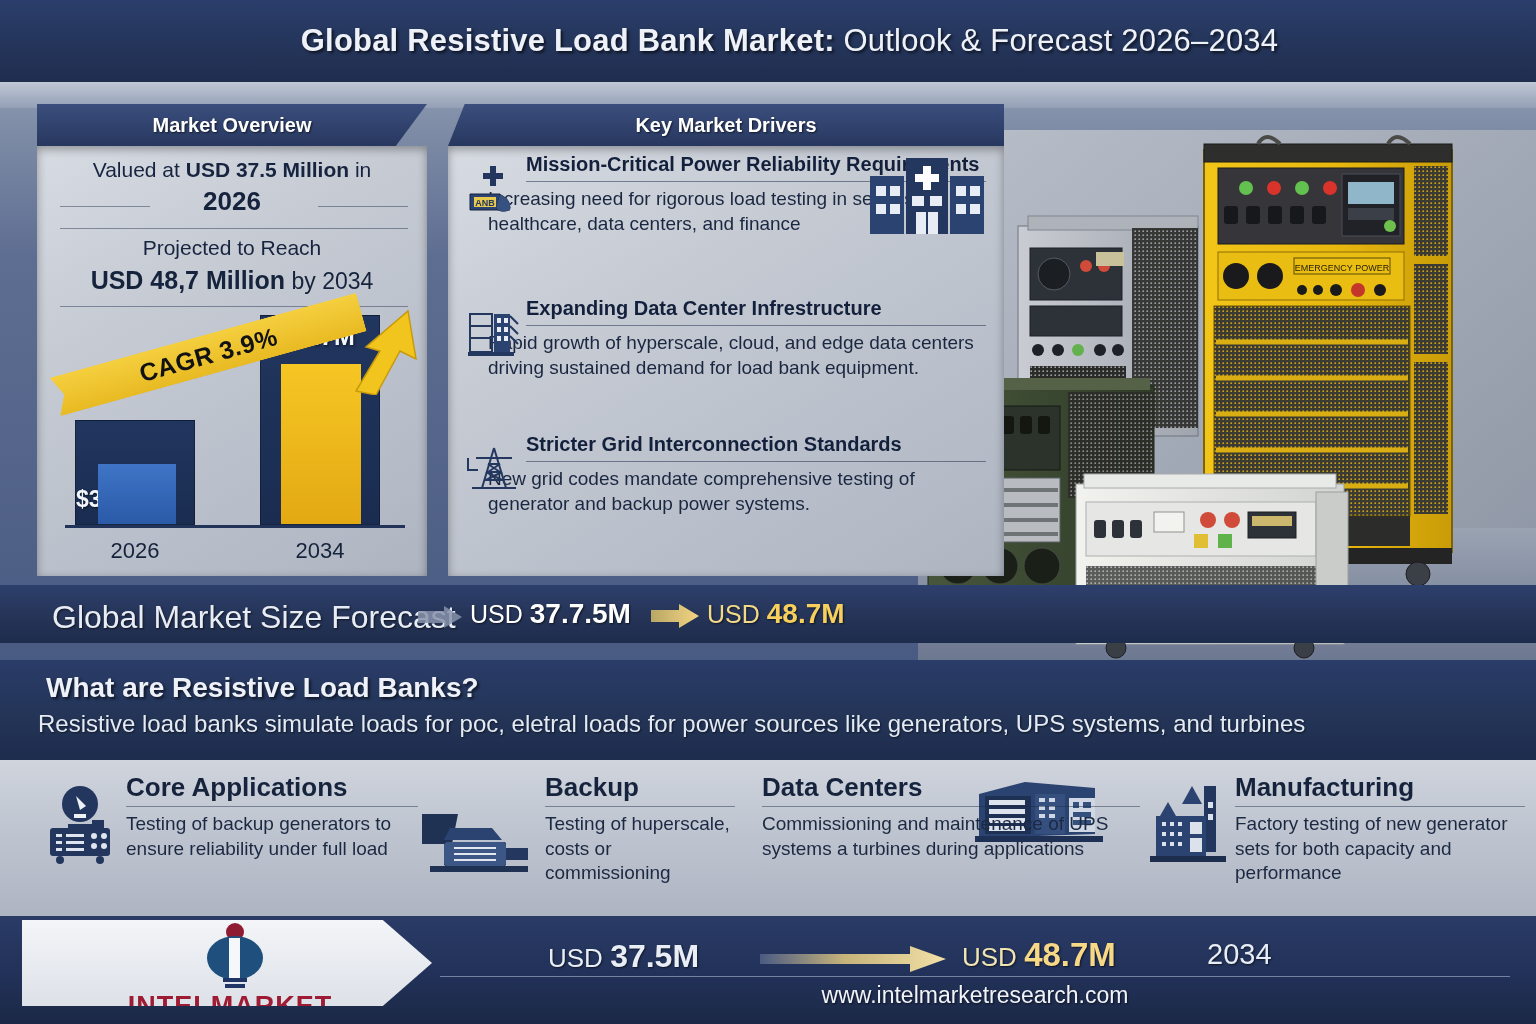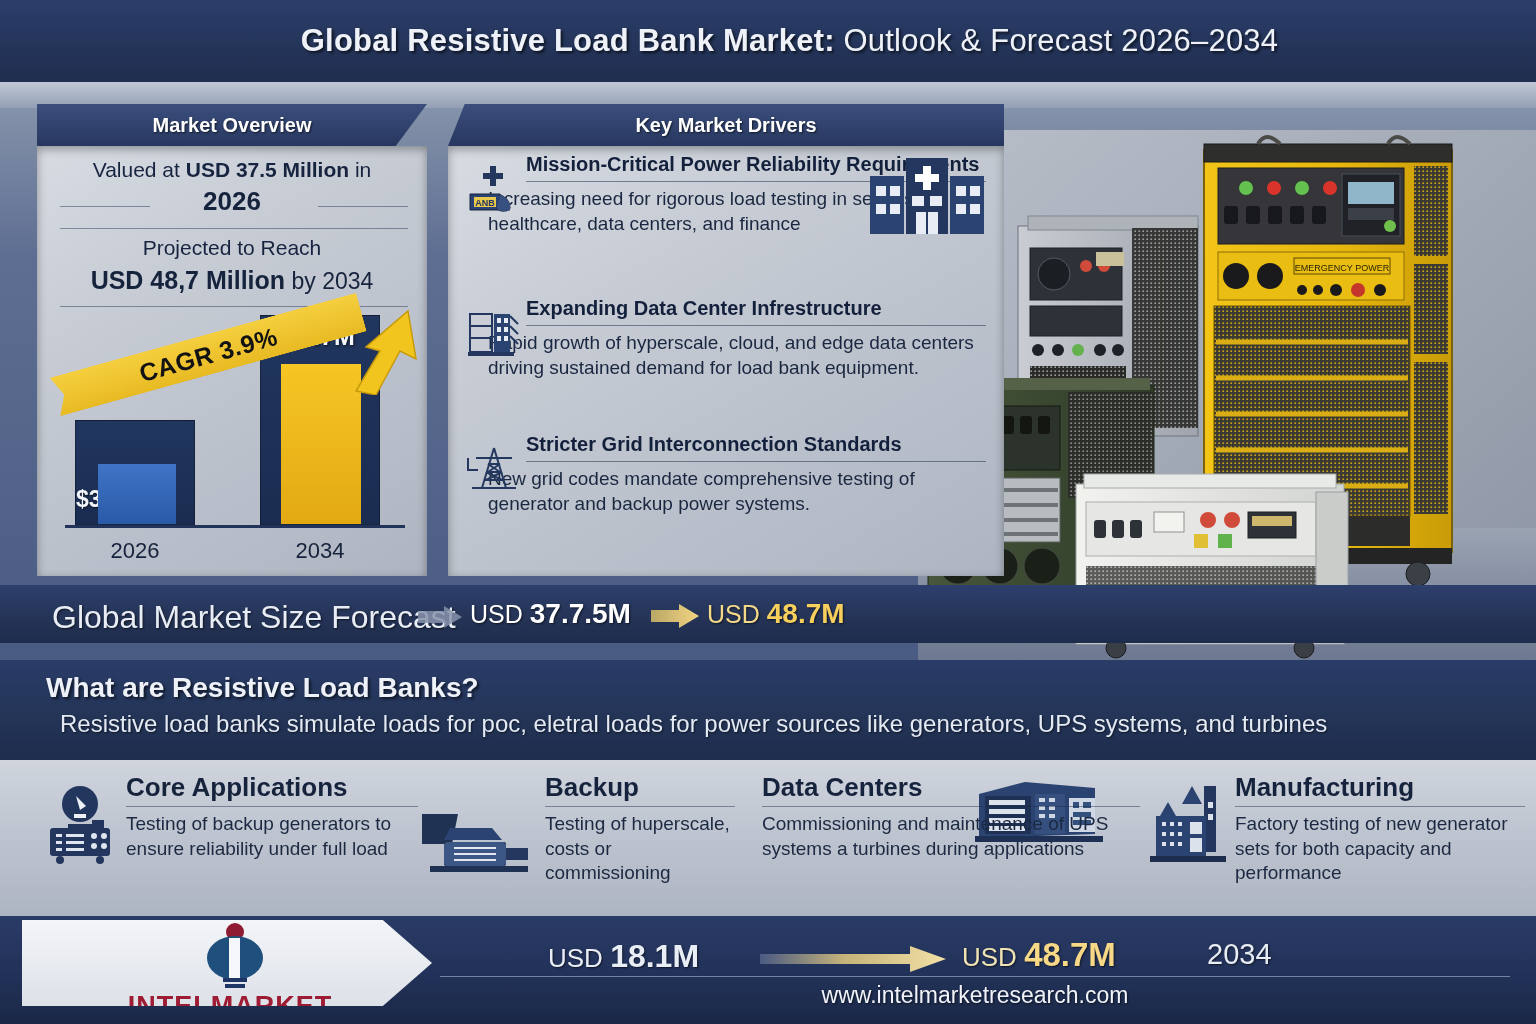--- a/index.html
+++ b/index.html
@@ -125,21 +125,21 @@
   #fs-arrow2{position:absolute;left:651px;top:604px;width:48px;height:24px;}
   #fs-v2{position:absolute;left:707px;top:598px;font-size:25px;color:#f2d98a;
     text-shadow:1px 1px 2px rgba(0,0,0,.6);}
   #fs-v2 b{font-weight:bold;font-size:28px;color:#f6cf5d;}
 
   
   #what-band{position:absolute;left:0;top:660px;width:1536px;height:100px;
     background:linear-gradient(180deg,#2a3c68 0%,#233456 60%,#1e2c4d 100%);}
   #what-title{position:absolute;left:46px;top:672px;font-size:28px;font-weight:bold;
     color:#eef2f8;text-shadow:2px 2px 3px rgba(0,0,0,.6);}
-  #what-desc{position:absolute;left:60px;top:710px;width:1470px;font-size:24px;
+  #what-desc{position:absolute;left:38px;top:710px;width:1470px;font-size:24px;
     color:#e4eaf4;text-shadow:1px 1px 2px rgba(0,0,0,.55);white-space:nowrap;}
 
   
   #apps-band{position:absolute;left:0;top:760px;width:1536px;height:156px;
     background:linear-gradient(180deg,#cfd4dd 0%,#bfc5d0 45%,#aeb5c2 100%);}
   .app{position:absolute;top:772px;}
   .app-title{font-size:26px;font-weight:bold;color:#16233d;white-space:nowrap;}
   .app-rule{height:1px;background:rgba(25,40,70,.45);margin:3px 0 5px 0;}
   .app-desc{font-size:19px;color:#1c2942;line-height:1.3;}
   #app1{left:126px;width:292px;}
@@ -665,21 +665,21 @@
         <span class="t">RESEARCH</span>
         <span id="logo-bars">
           <i id="fbar-red"></i>
           <i id="fbar-teal"></i>
         </span>
       </div>
     </div>
   </div>
 
   <div id="ft-v1">
-    <span>USD </span><b>18.1M</b>
+    <span>USD </span><b>37.5M</b>
   </div>
   <div id="ft-arrow">
     <svg width="186" height="26" viewBox="0 0 186 26">
       <defs>
           <linearGradient id="ag2" x1="0" y1="0" x2="1" y2="0">
         <stop offset="0%" stop-color="#4a5a82"></stop>
             <stop offset="45%" stop-color="#c6b37a"></stop>
         <stop offset="100%" stop-color="#f2e0a6"></stop>
       </linearGradient>
         </defs>

